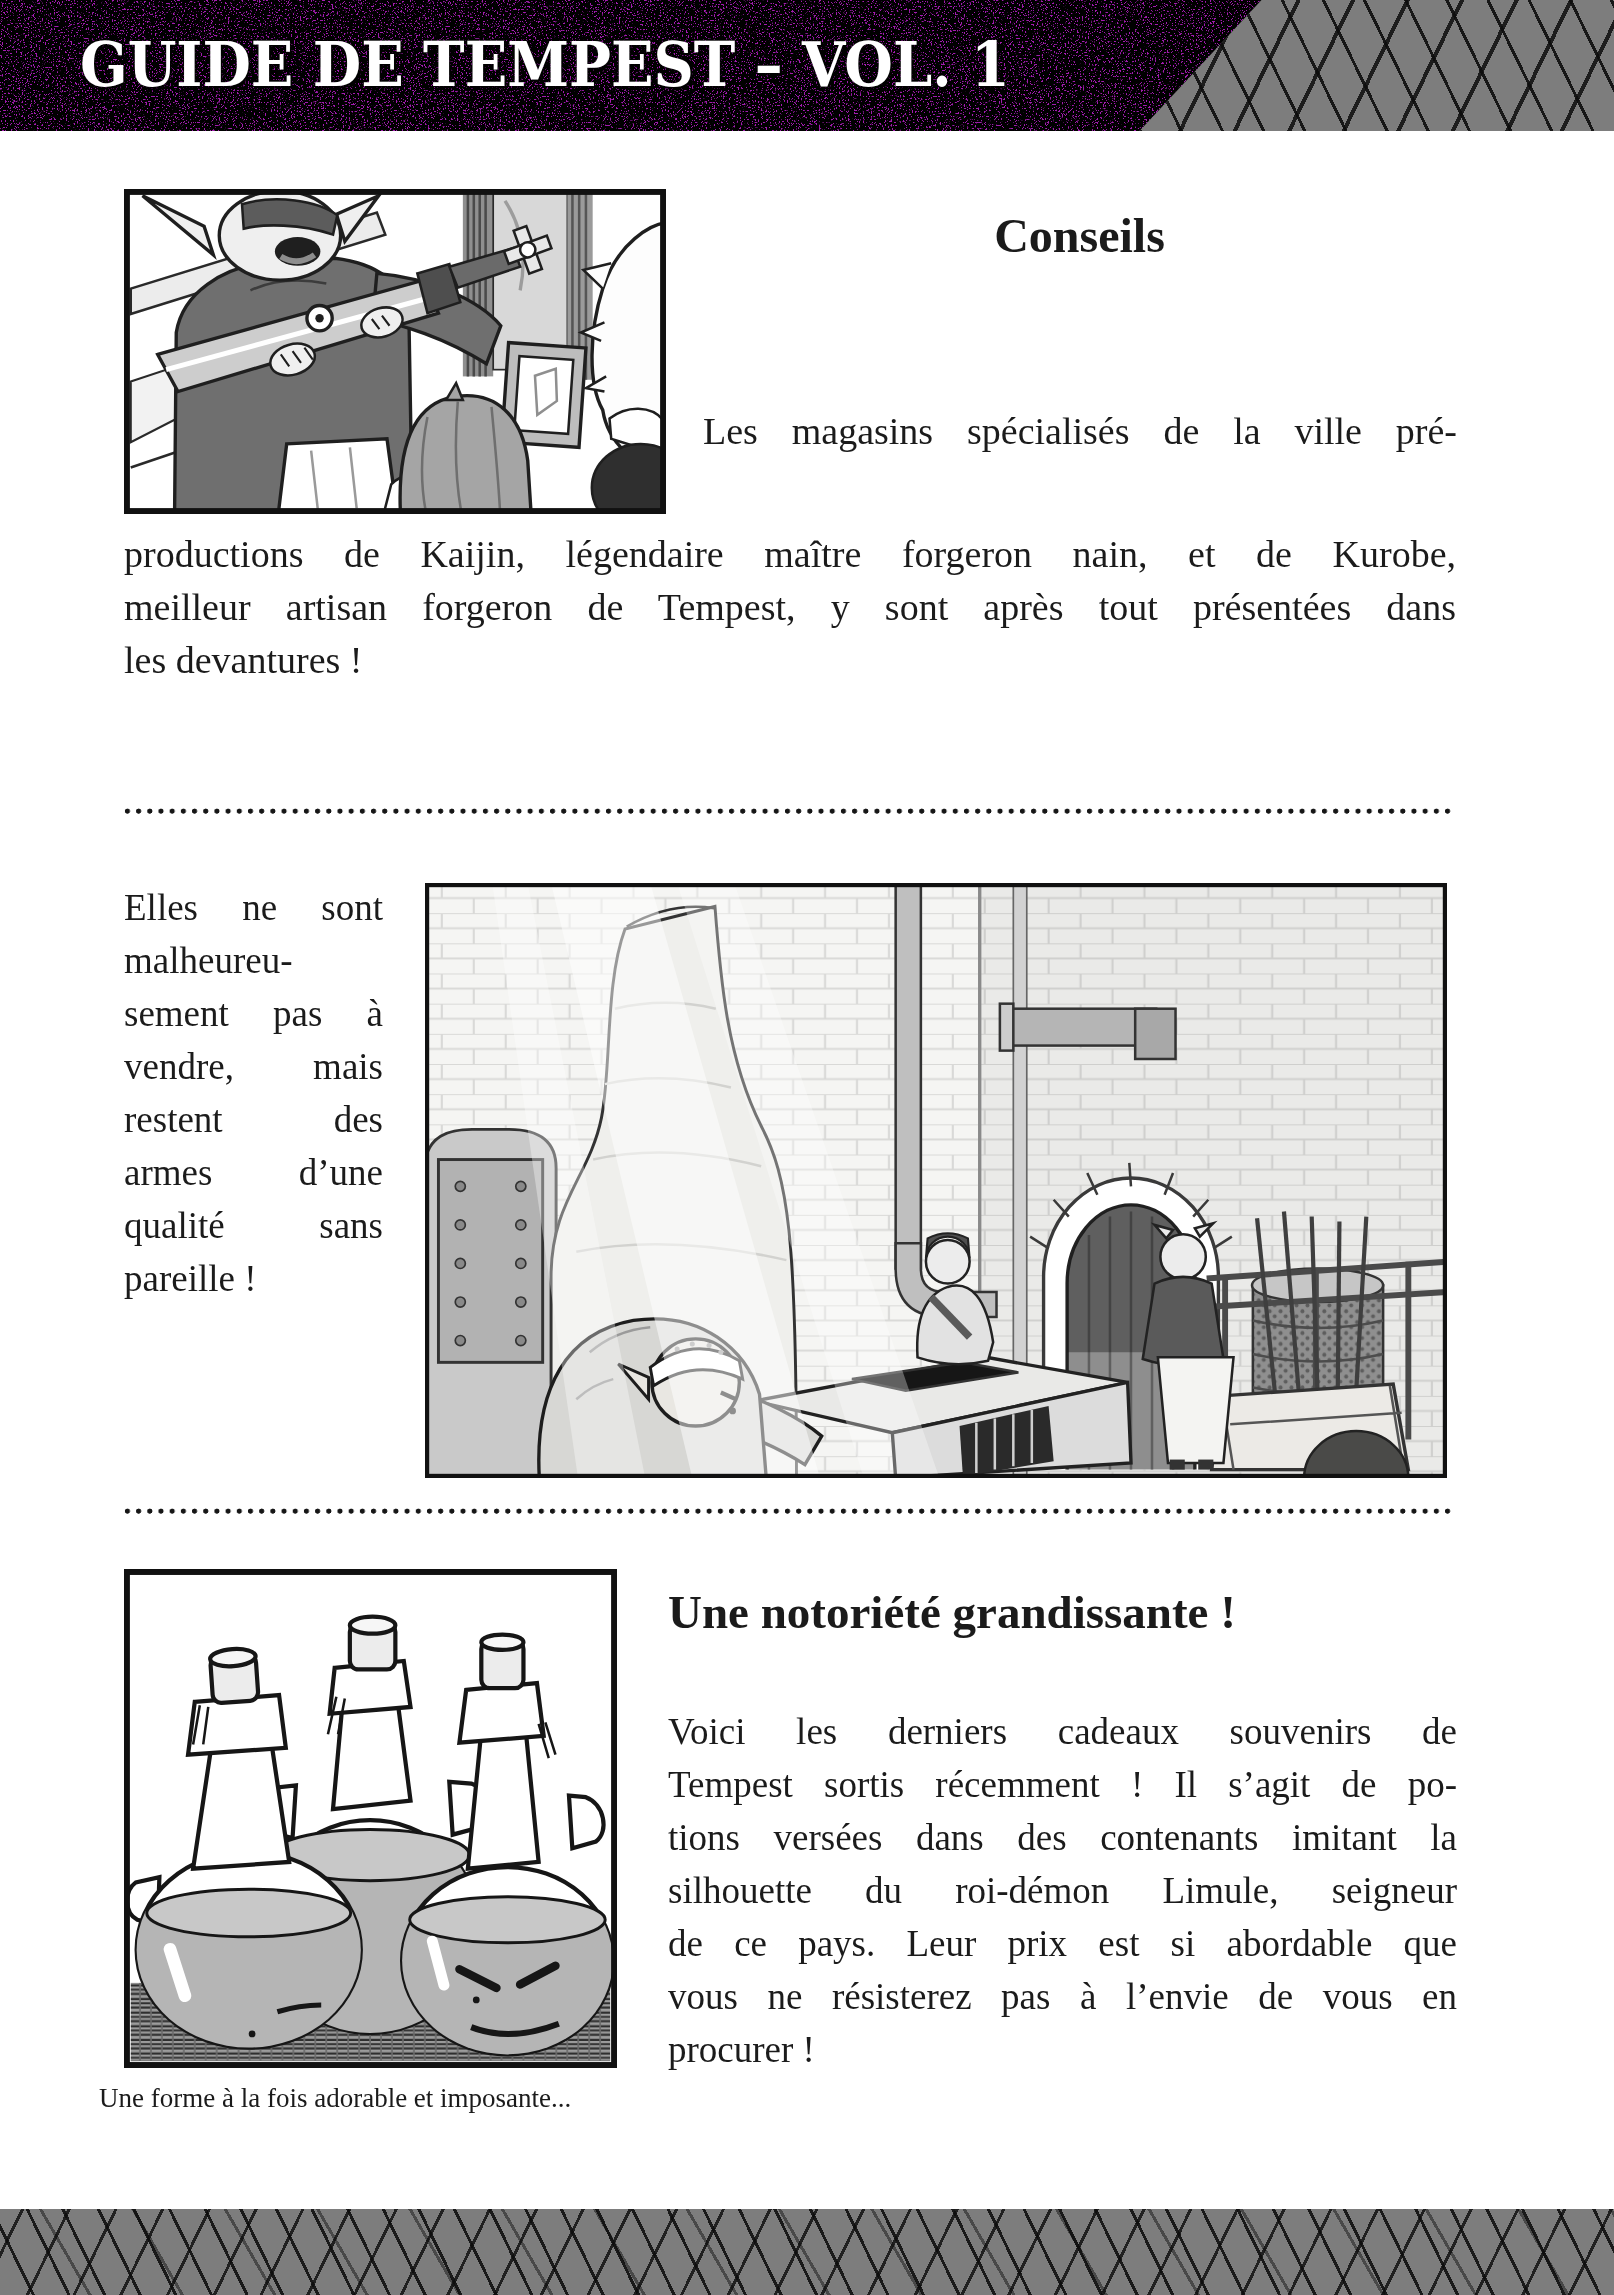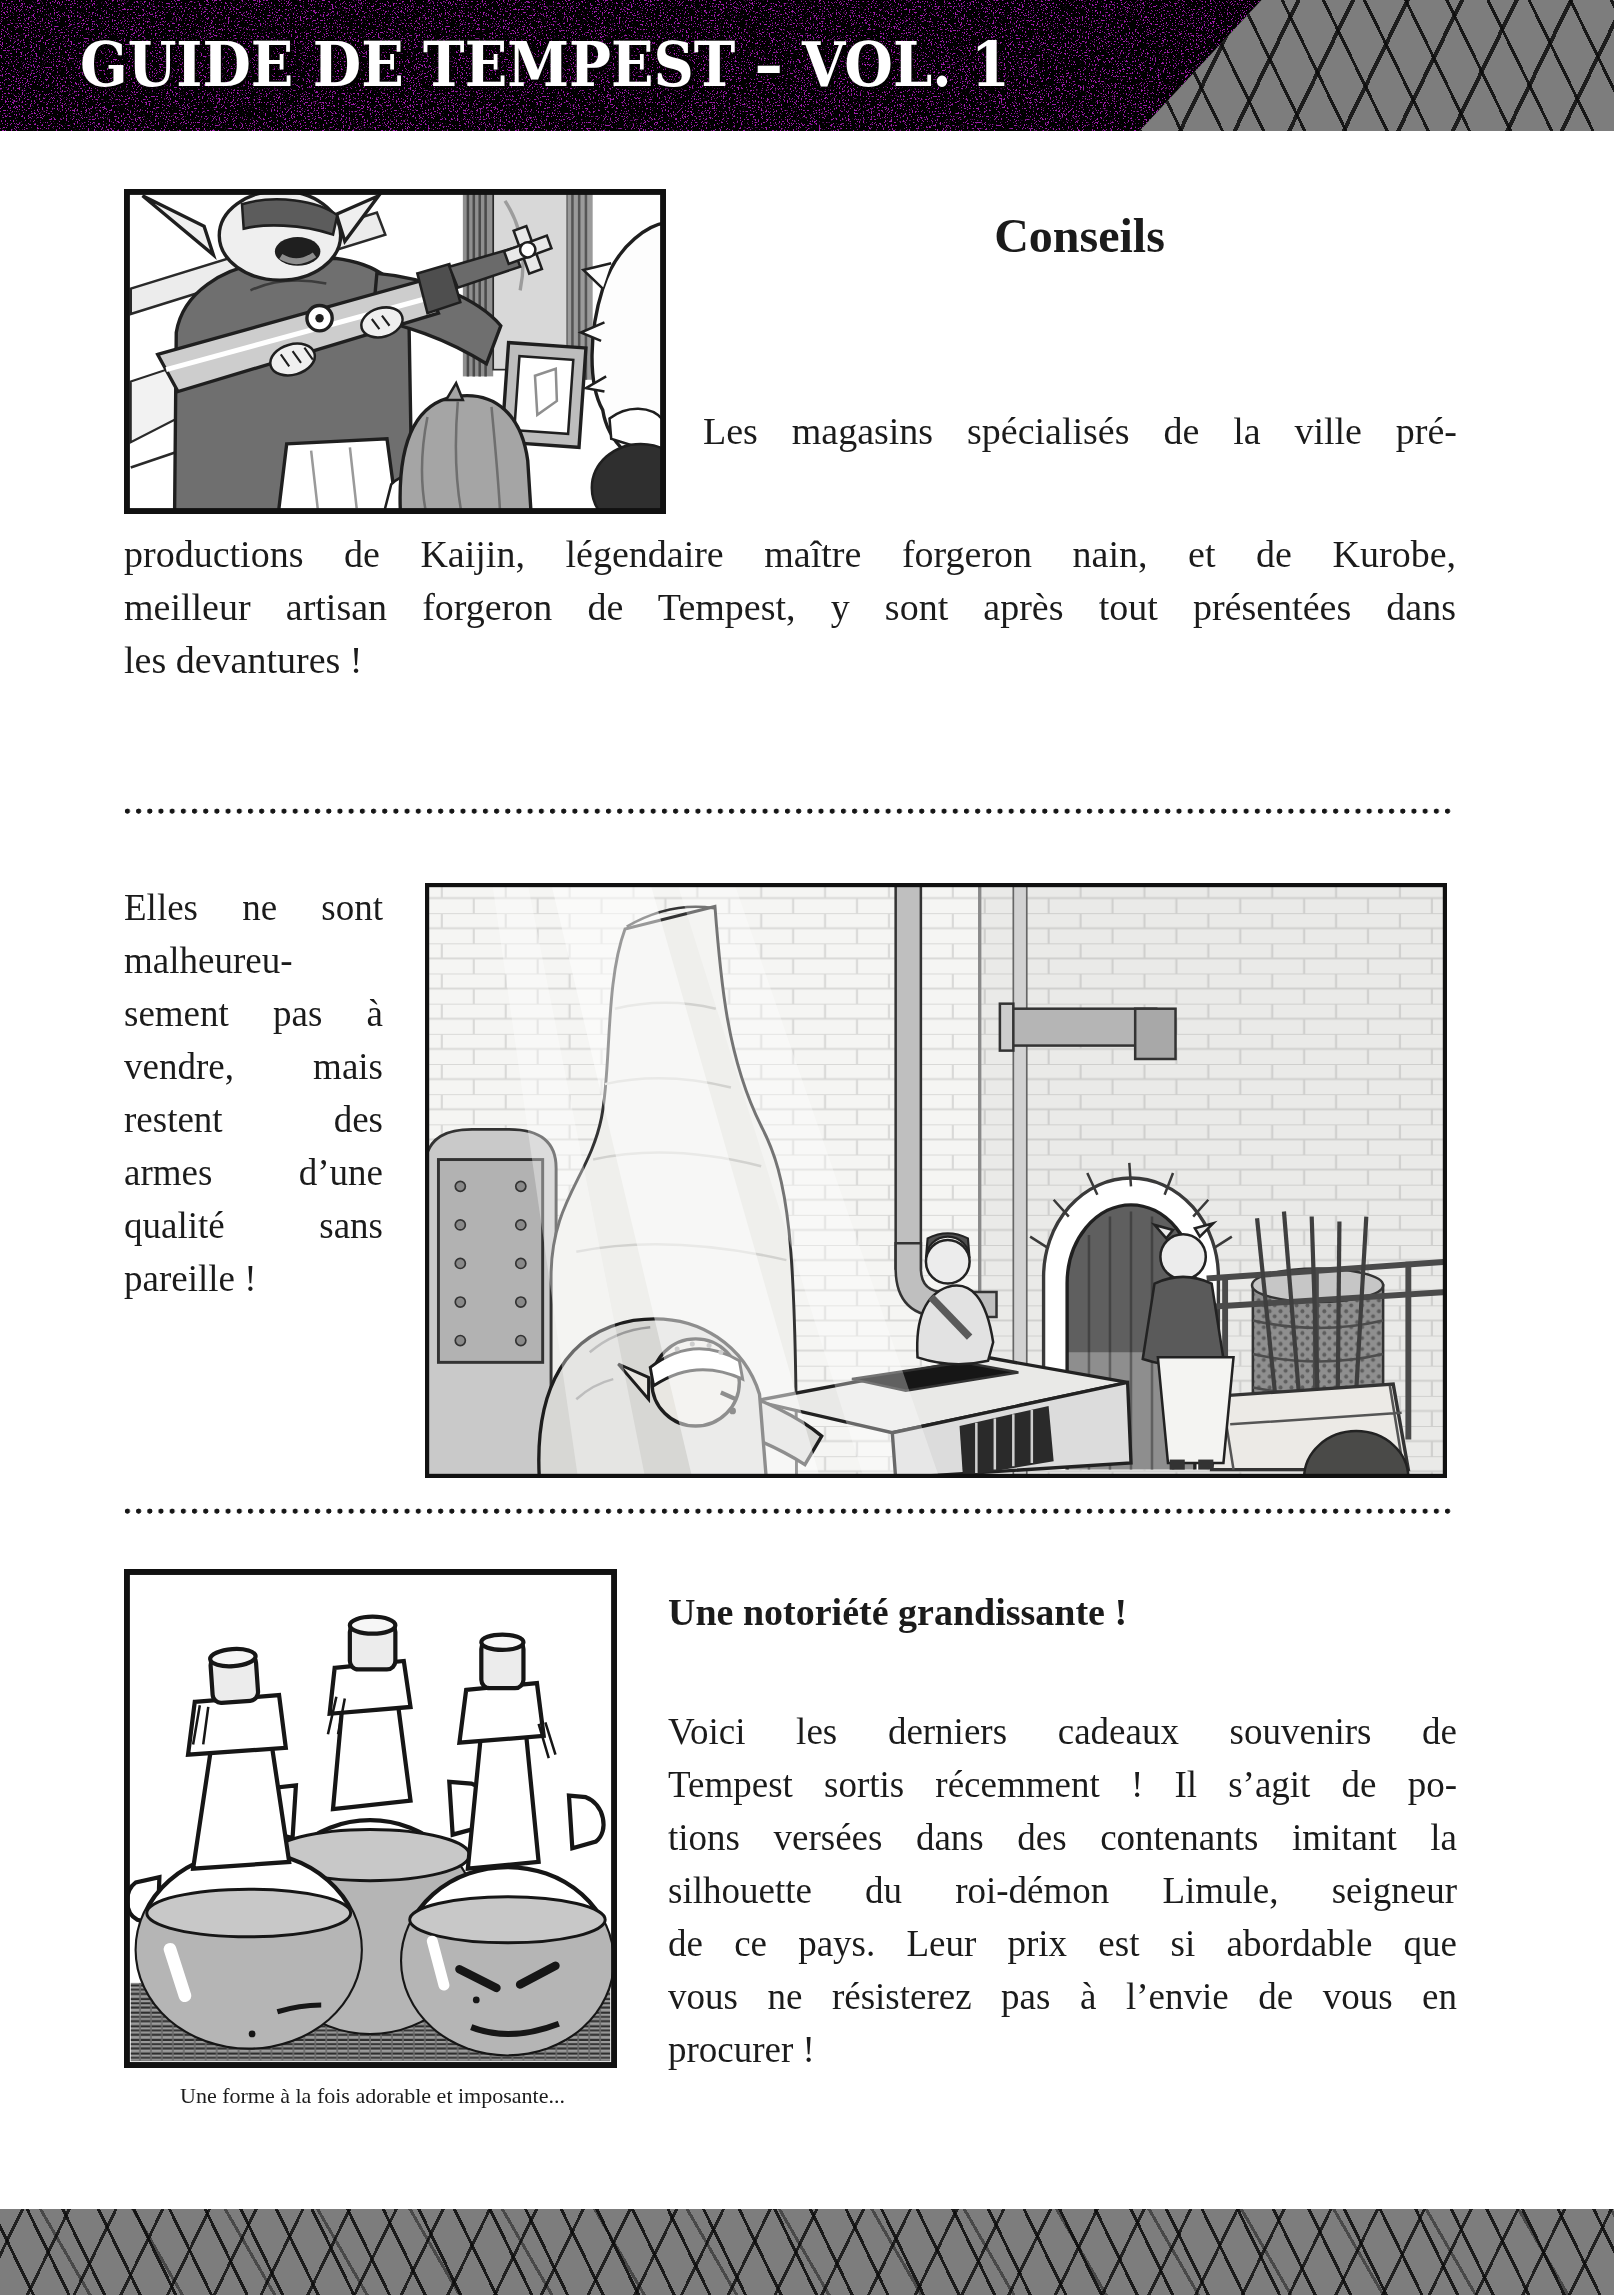--- a/index.html
+++ b/index.html
@@ -21,29 +21,29 @@
        repeating-linear-gradient(64deg, transparent 0 34px, rgba(12,12,12,.9) 34px 37px),
        repeating-linear-gradient(-64deg, transparent 0 45px, rgba(12,12,12,.85) 45px 49px);
      clip-path:polygon(30% 100%, 48% 0, 100% 0, 100% 100%);}
   .title{position:absolute;left:80px;top:34px;font-family:"DejaVu Serif", serif;font-weight:bold;
      font-size:62px;line-height:1;color:#ffffff;white-space:nowrap;
      transform:scaleX(.9);transform-origin:left center;
      text-shadow:2.5px 3.4px 3.4px rgba(0,0,0,.95), -1.7px -1.7px 2.5px rgba(0,0,0,.55);}
   
   .h1{position:absolute;font-weight:bold;font-size:48px;line-height:71px;}
   #conseils-heading{left:703px;top:200px;width:753px;text-align:center;}
-  #notoriete-heading{left:668px;top:1577px;width:795px;text-align:left;font-size:38px;}
+  #notoriete-heading{left:668px;top:1577px;width:795px;text-align:left;font-size:47px;}
   .para{position:absolute;font-size:38px;line-height:53px;}
   .para .jl{text-align:justify;text-align-last:justify;}
   .para .ll{text-align:left;text-align-last:left;}
   #intro-para{left:703px;top:405px;width:754px;}
   #body1-para{left:124px;top:528px;width:1332px;}
   #side-para{left:124px;top:881px;width:259px;font-size:37px;line-height:53px;}
   #body2-para{left:668px;top:1705px;width:789px;font-size:37px;}
-  .caption{position:absolute;left:99px;top:2083px;width:547px;text-align:center;font-size:22px;}
+  .caption{position:absolute;left:99px;top:2083px;width:547px;text-align:left;font-size:27px;}
   
   .dotted{position:absolute;left:124px;width:1332px;height:9.2px;background-repeat:repeat-x;
      background-image:radial-gradient(circle at 3.4px 4.2px, #161616 2.3px, transparent 2.9px);
      background-size:11.2px 9.2px;}
   #divider-1{top:807px;}
   #divider-2{top:1507px;}
   
   .panel{position:absolute;}
   .panel svg{width:100%;height:100%;display:block;}
   #panel-shop{left:124px;top:189px;width:542px;height:325px;}

